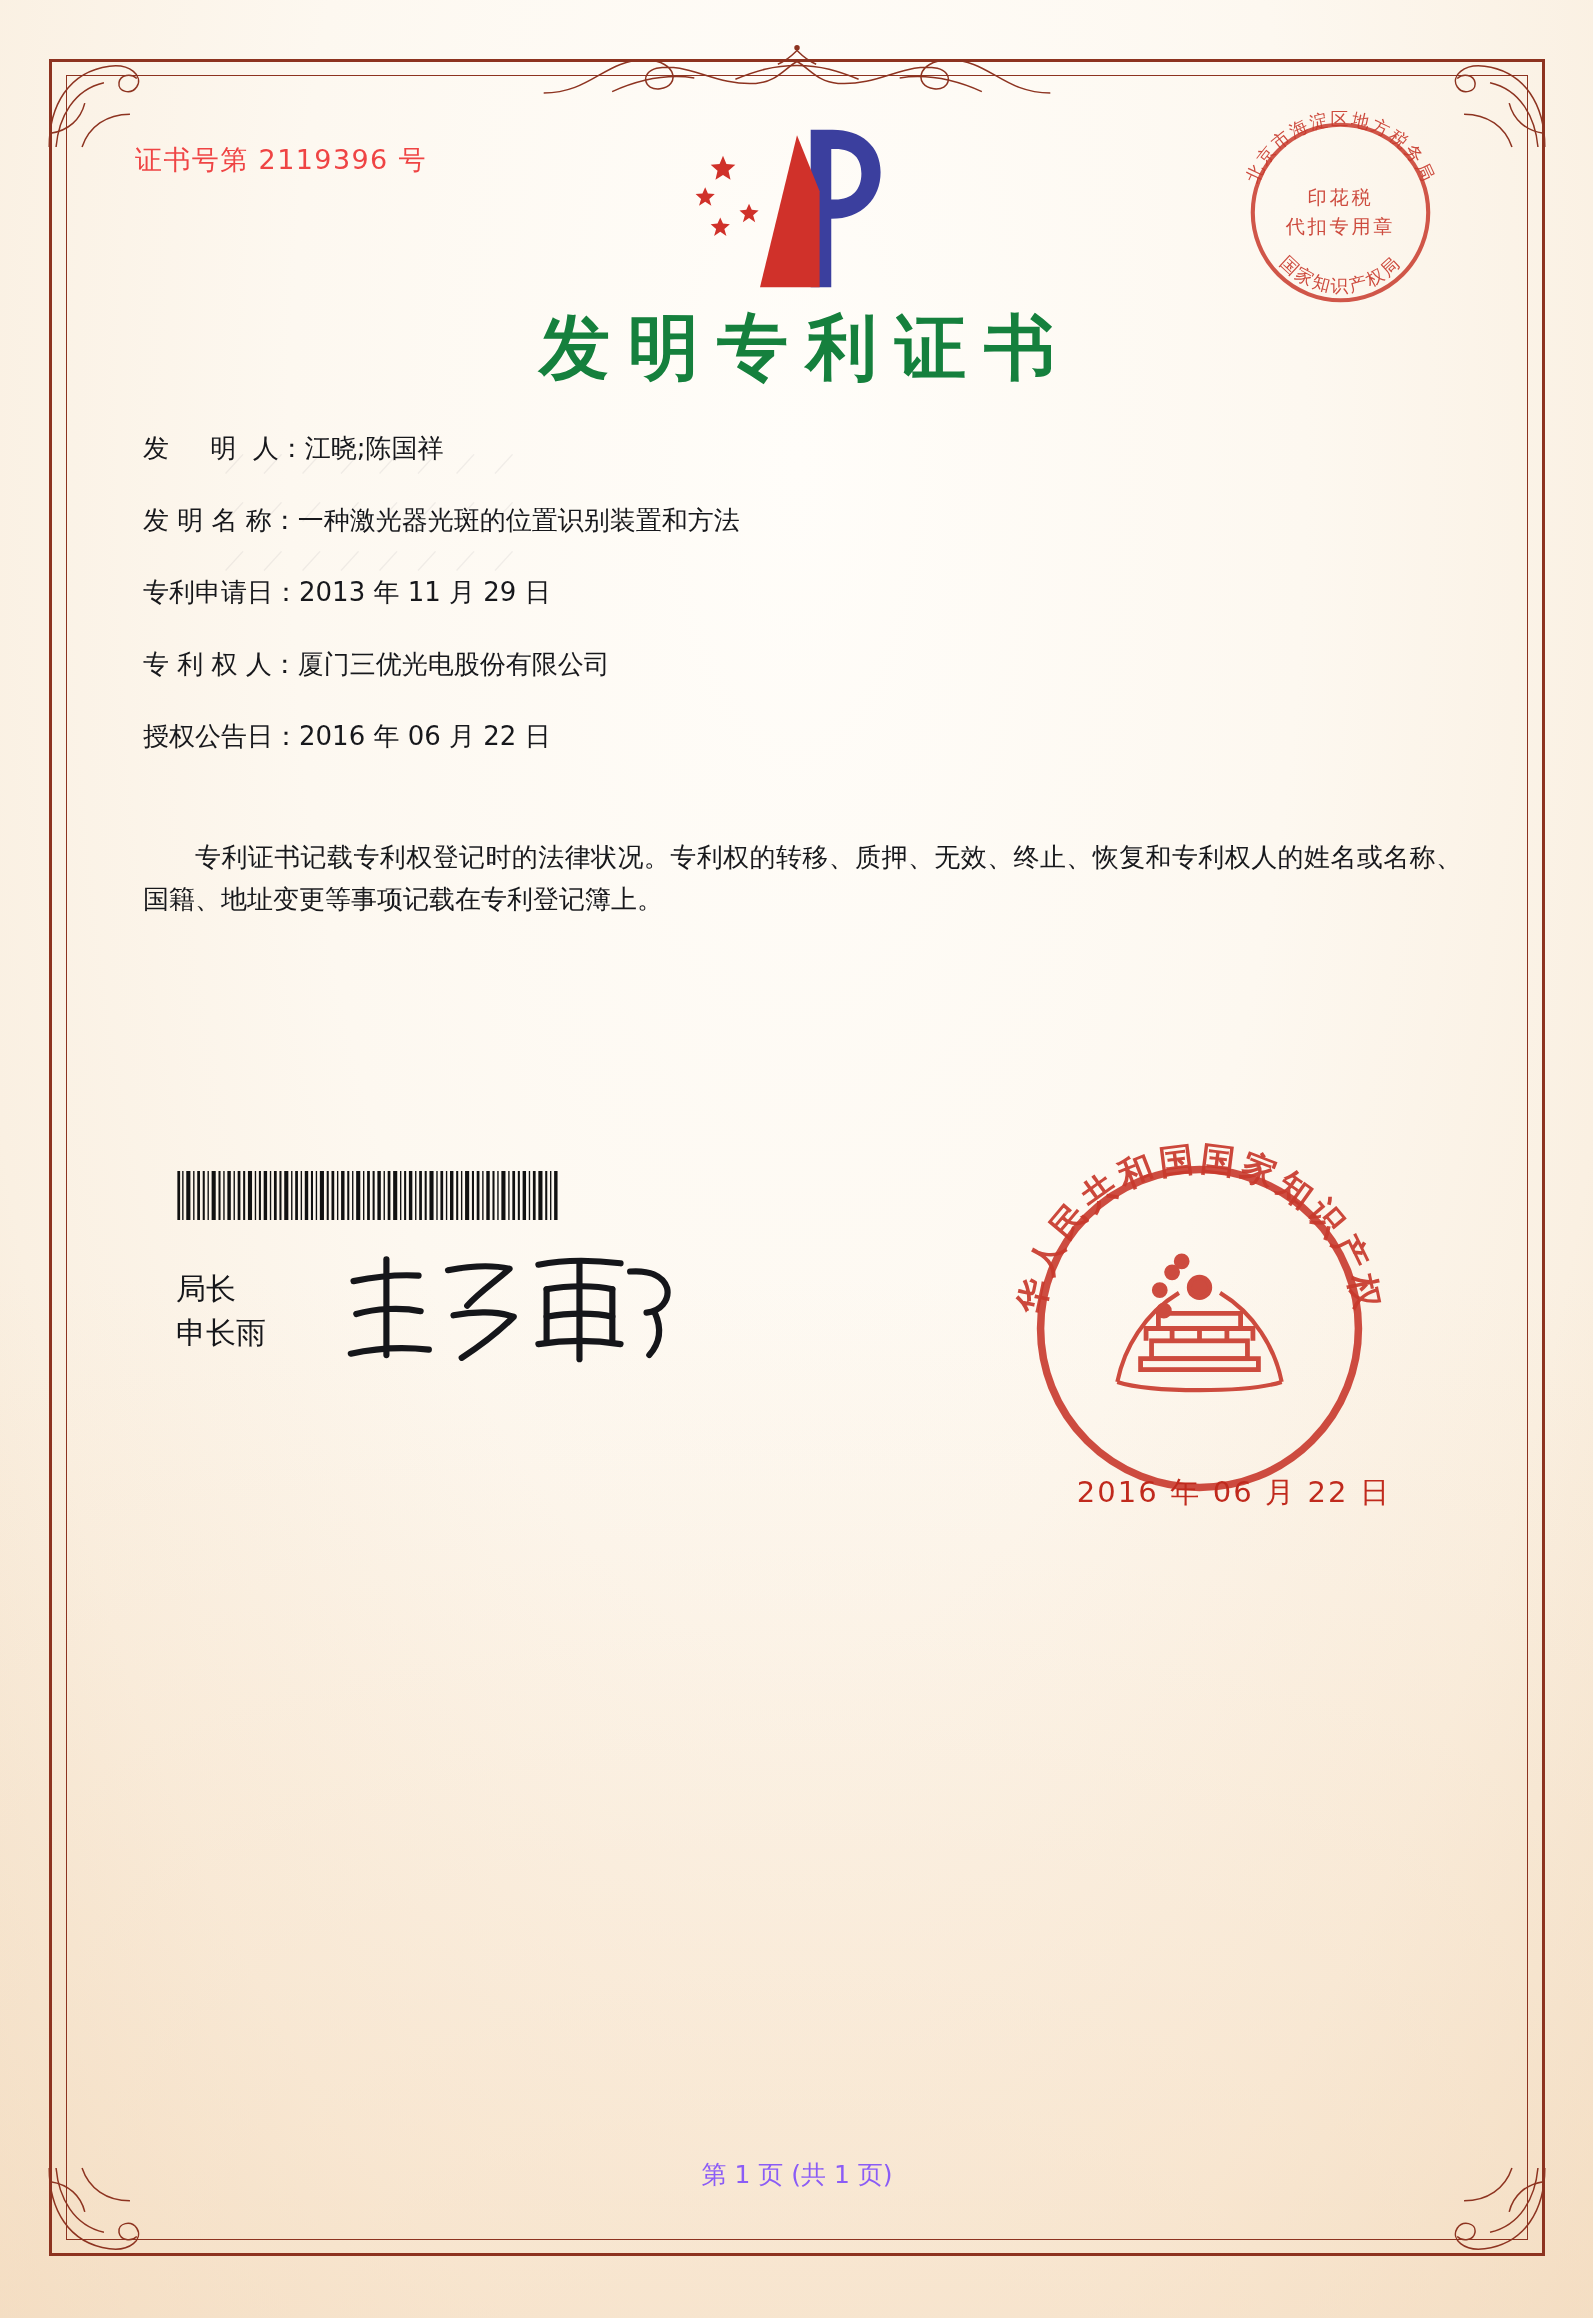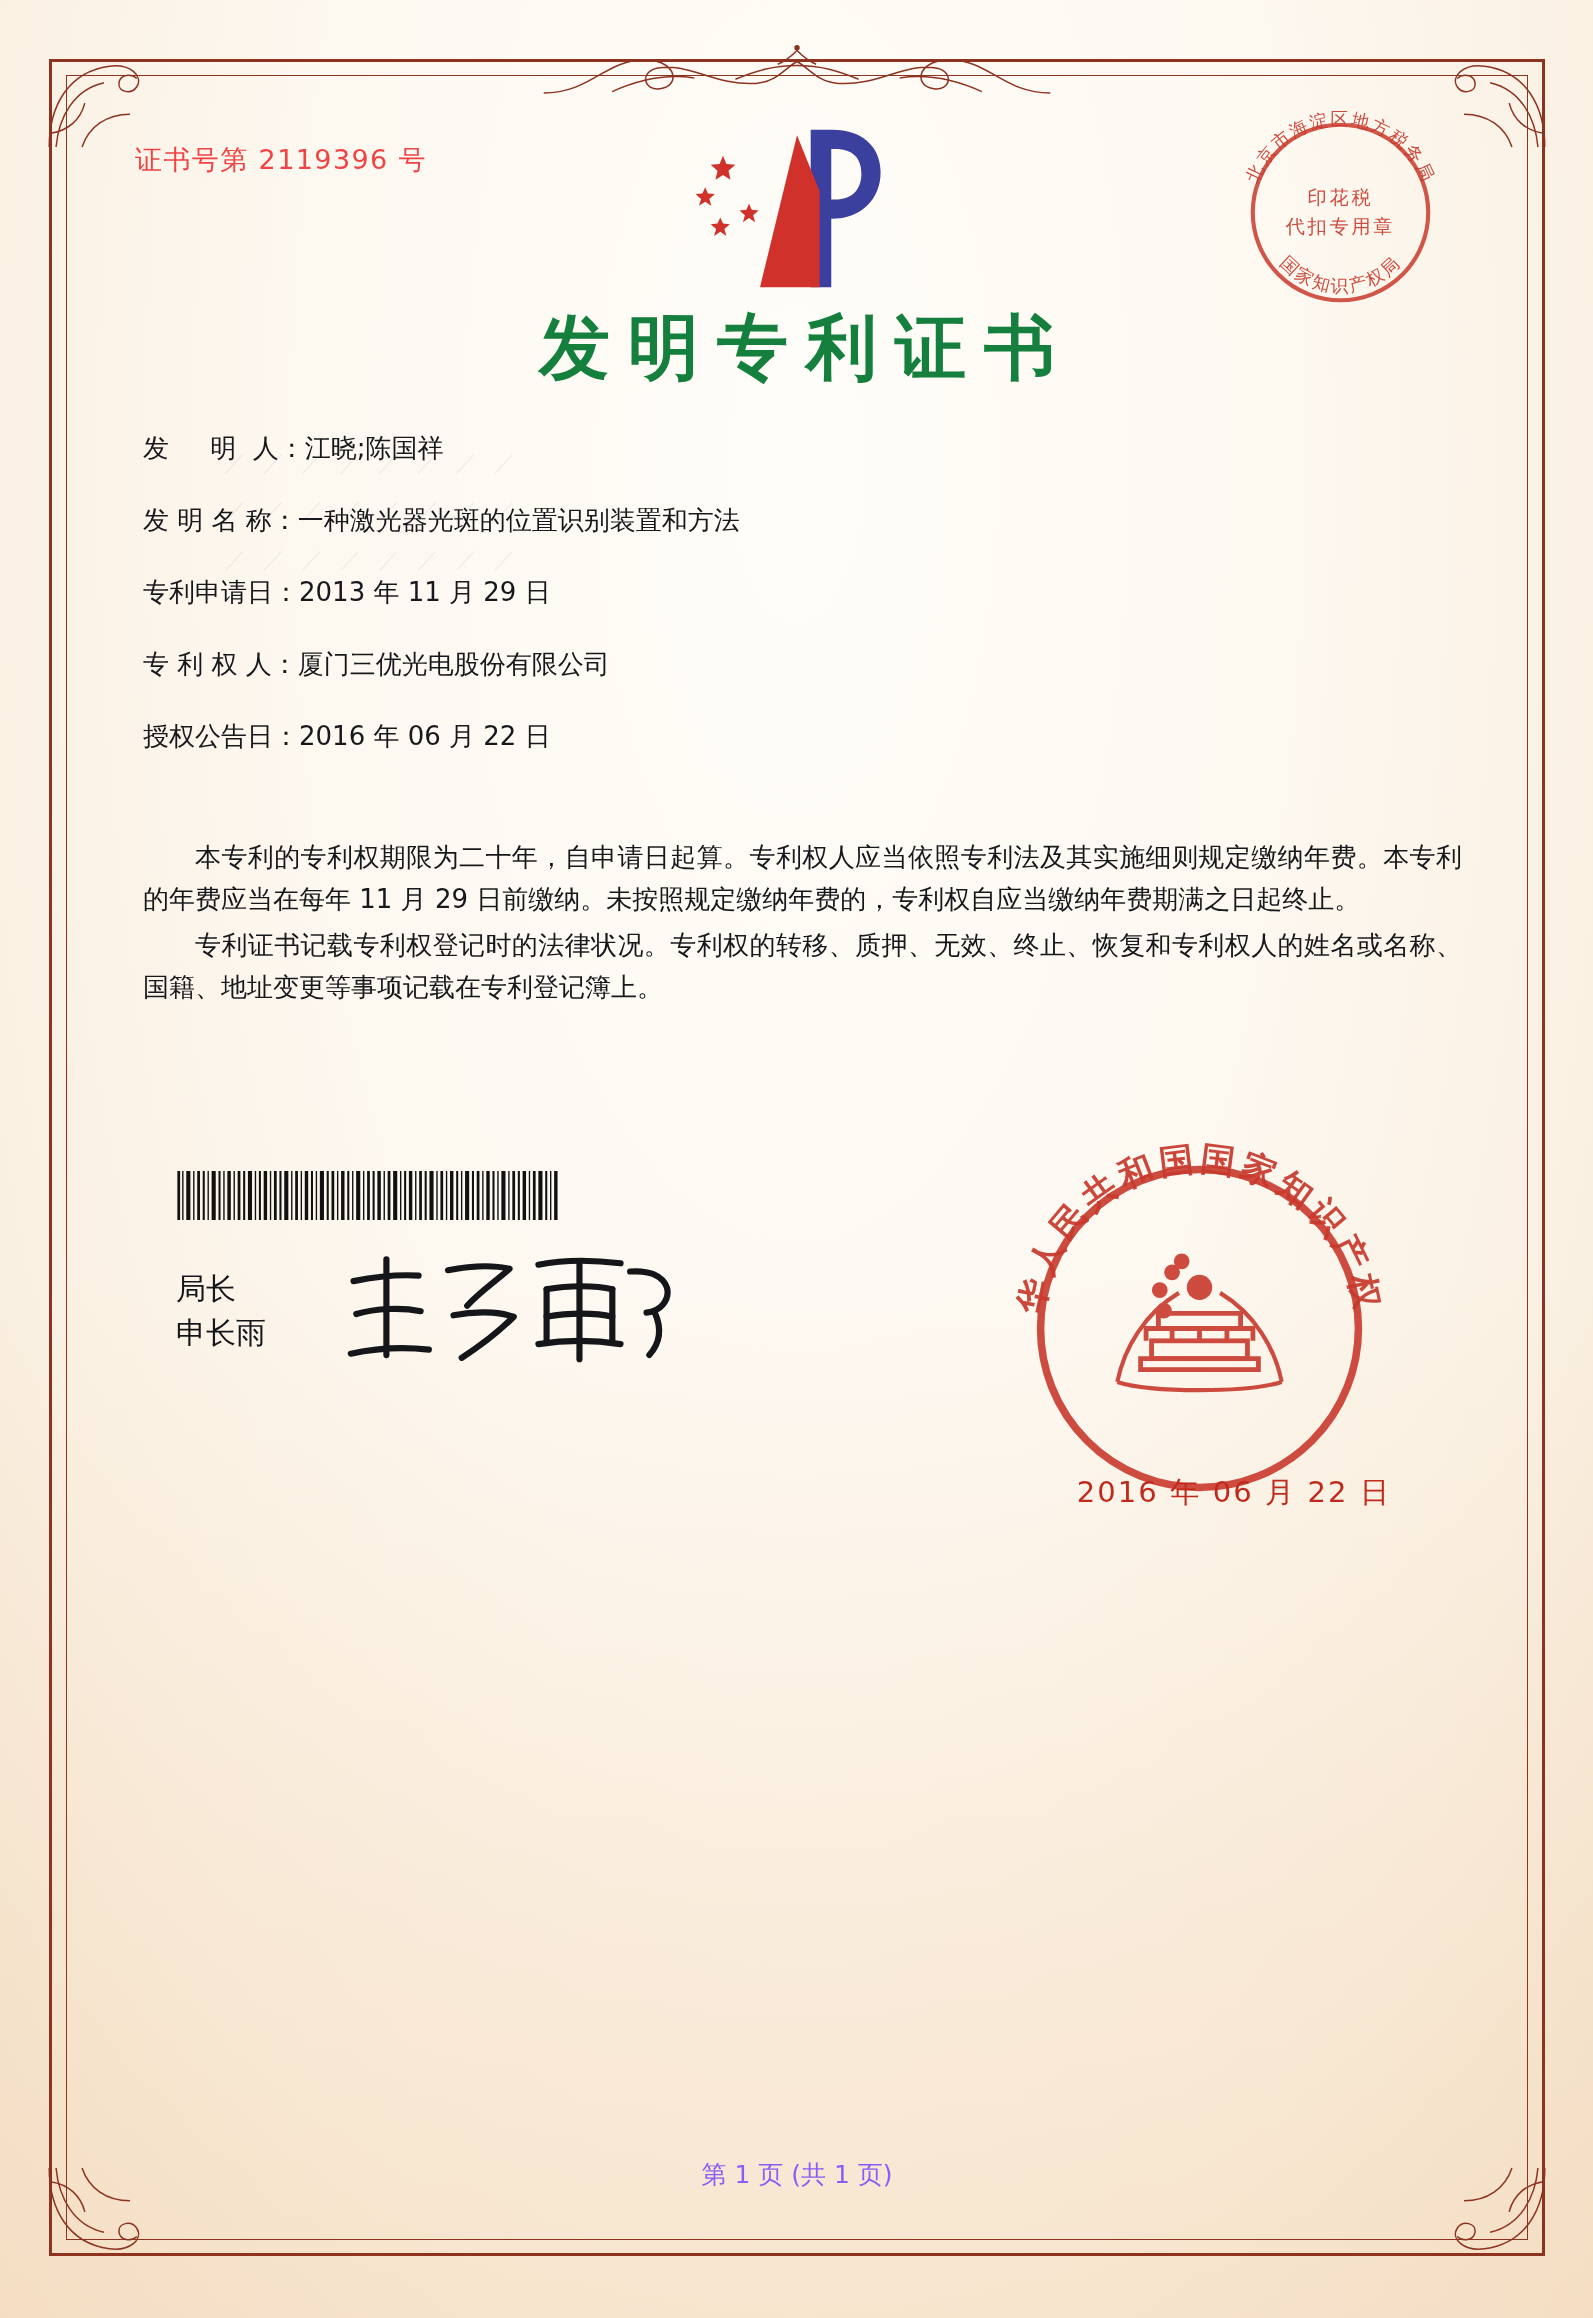--- a/index.html
+++ b/index.html
@@ -255,21 +255,20 @@
       <span class="lbl">专 利 权 人：</span>
       <span class="val">厦门三优光电股份有限公司</span>
     </div>
     <div class="field">
       <span class="lbl">授权公告日：</span>
       <span class="val">2016 年 06 月 22 日</span>
     </div>
   </div>
 
   <div class="para-block">
-    <p class="para">本专利的专利权期限为二十年，自申请日起算。专利权人应当依照专利法及其实施细则规定缴纳年费。本专利的年费应当在每年 11 月 29 日前缴纳。未按照规定缴纳年费的，专利权自应当缴纳年费期满之日起终止。</p>
     <p class="para">专利证书记载专利权登记时的法律状况。专利权的转移、质押、无效、终止、恢复和专利权人的姓名或名称、国籍、地址变更等事项记载在专利登记簿上。</p>
   </div>
 
   <div class="barcode">
     <svg viewBox="0 0 600 72" preserveAspectRatio="none">
       <g fill="#111">
         <rect x="2" y="0" width="4" height="72"></rect>
           <rect x="9" y="0" width="2" height="72"></rect>
         <rect x="15" y="0" width="6" height="72"></rect>
           <rect x="25" y="0" width="2" height="72"></rect>

